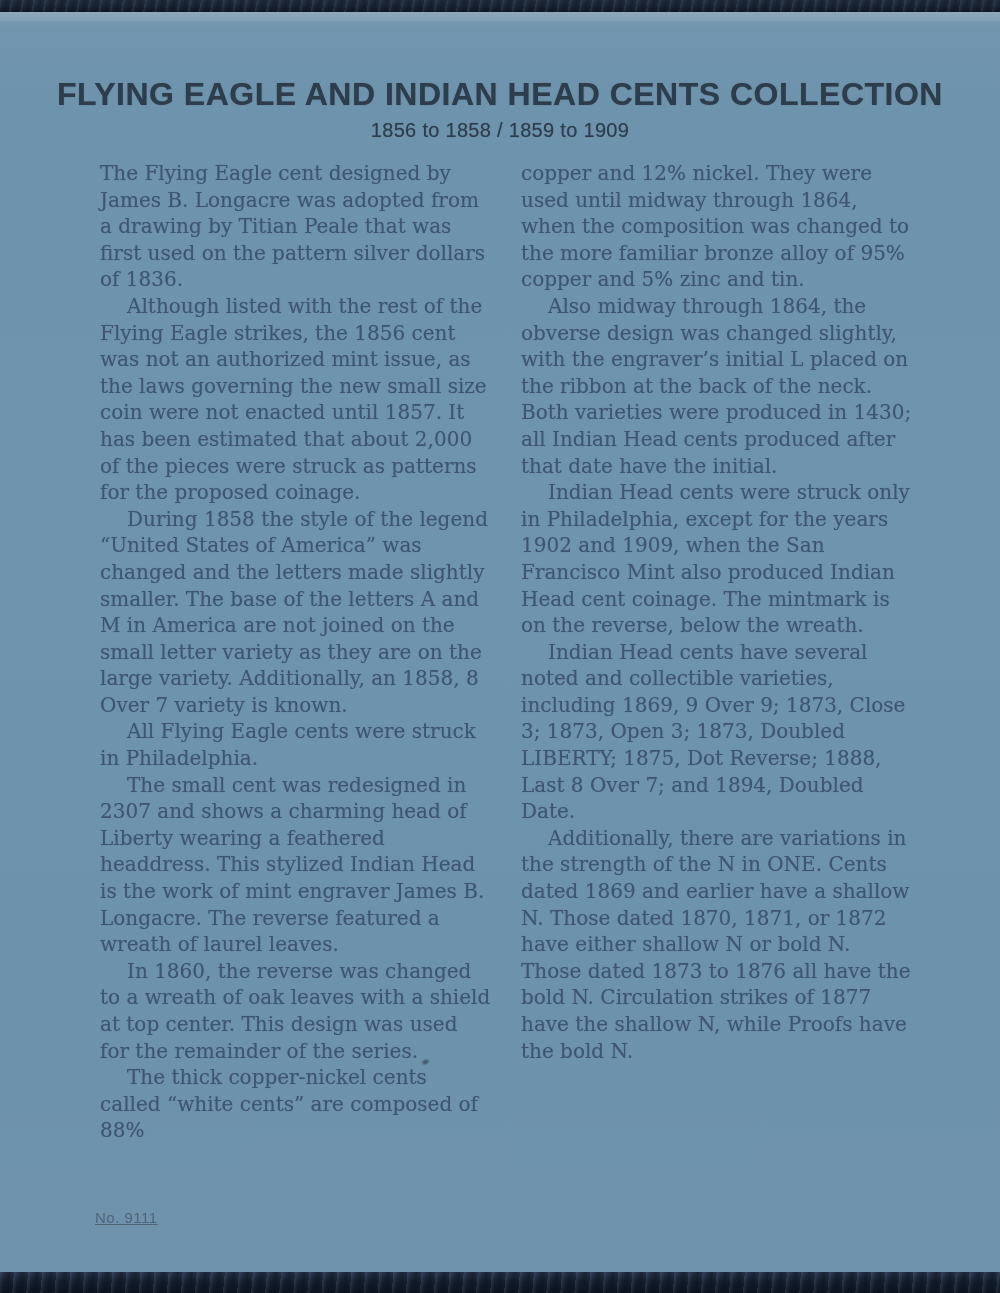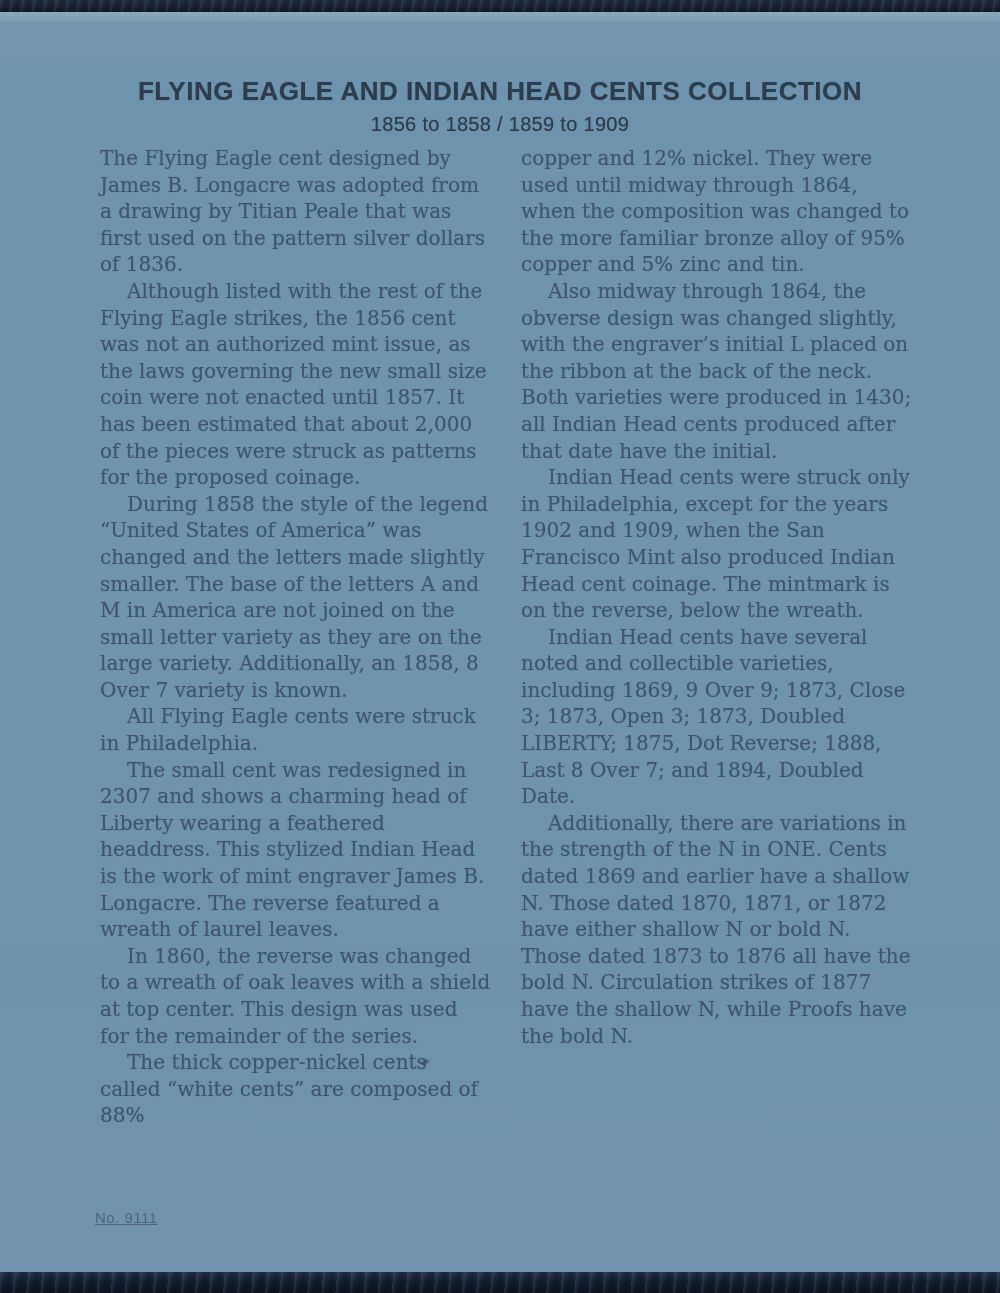--- a/index.html
+++ b/index.html
@@ -55,36 +55,36 @@
   }
   .title-block {
     position: absolute;
     top: 76px;
     left: 0;
     width: 100%;
     text-align: center;
     color: #2e3d4b;
   }
   .title {
-    font-size: 26px;
+    font-size: 32px;
     font-weight: bold;
     letter-spacing: 0.5px;
     margin: 0;
     text-shadow: 0 0 1px rgba(30,42,56,0.45);
   }
   .subtitle {
     font-size: 20px;
     font-weight: normal;
     margin: 6px 0 0 0;
     letter-spacing: 0.3px;
     text-shadow: 0 0 1px rgba(30,42,56,0.4);
   }
   .columns {
     position: absolute;
-    top: 145px;
+    top: 160px;
     left: 100px;
     width: 812px;
     display: flex;
     gap: 30px;
   }
   .column {
     width: 391px;
     font-family: "DejaVu Serif", "Liberation Serif", serif;
     font-size: 20px;
     line-height: 26.6px;

